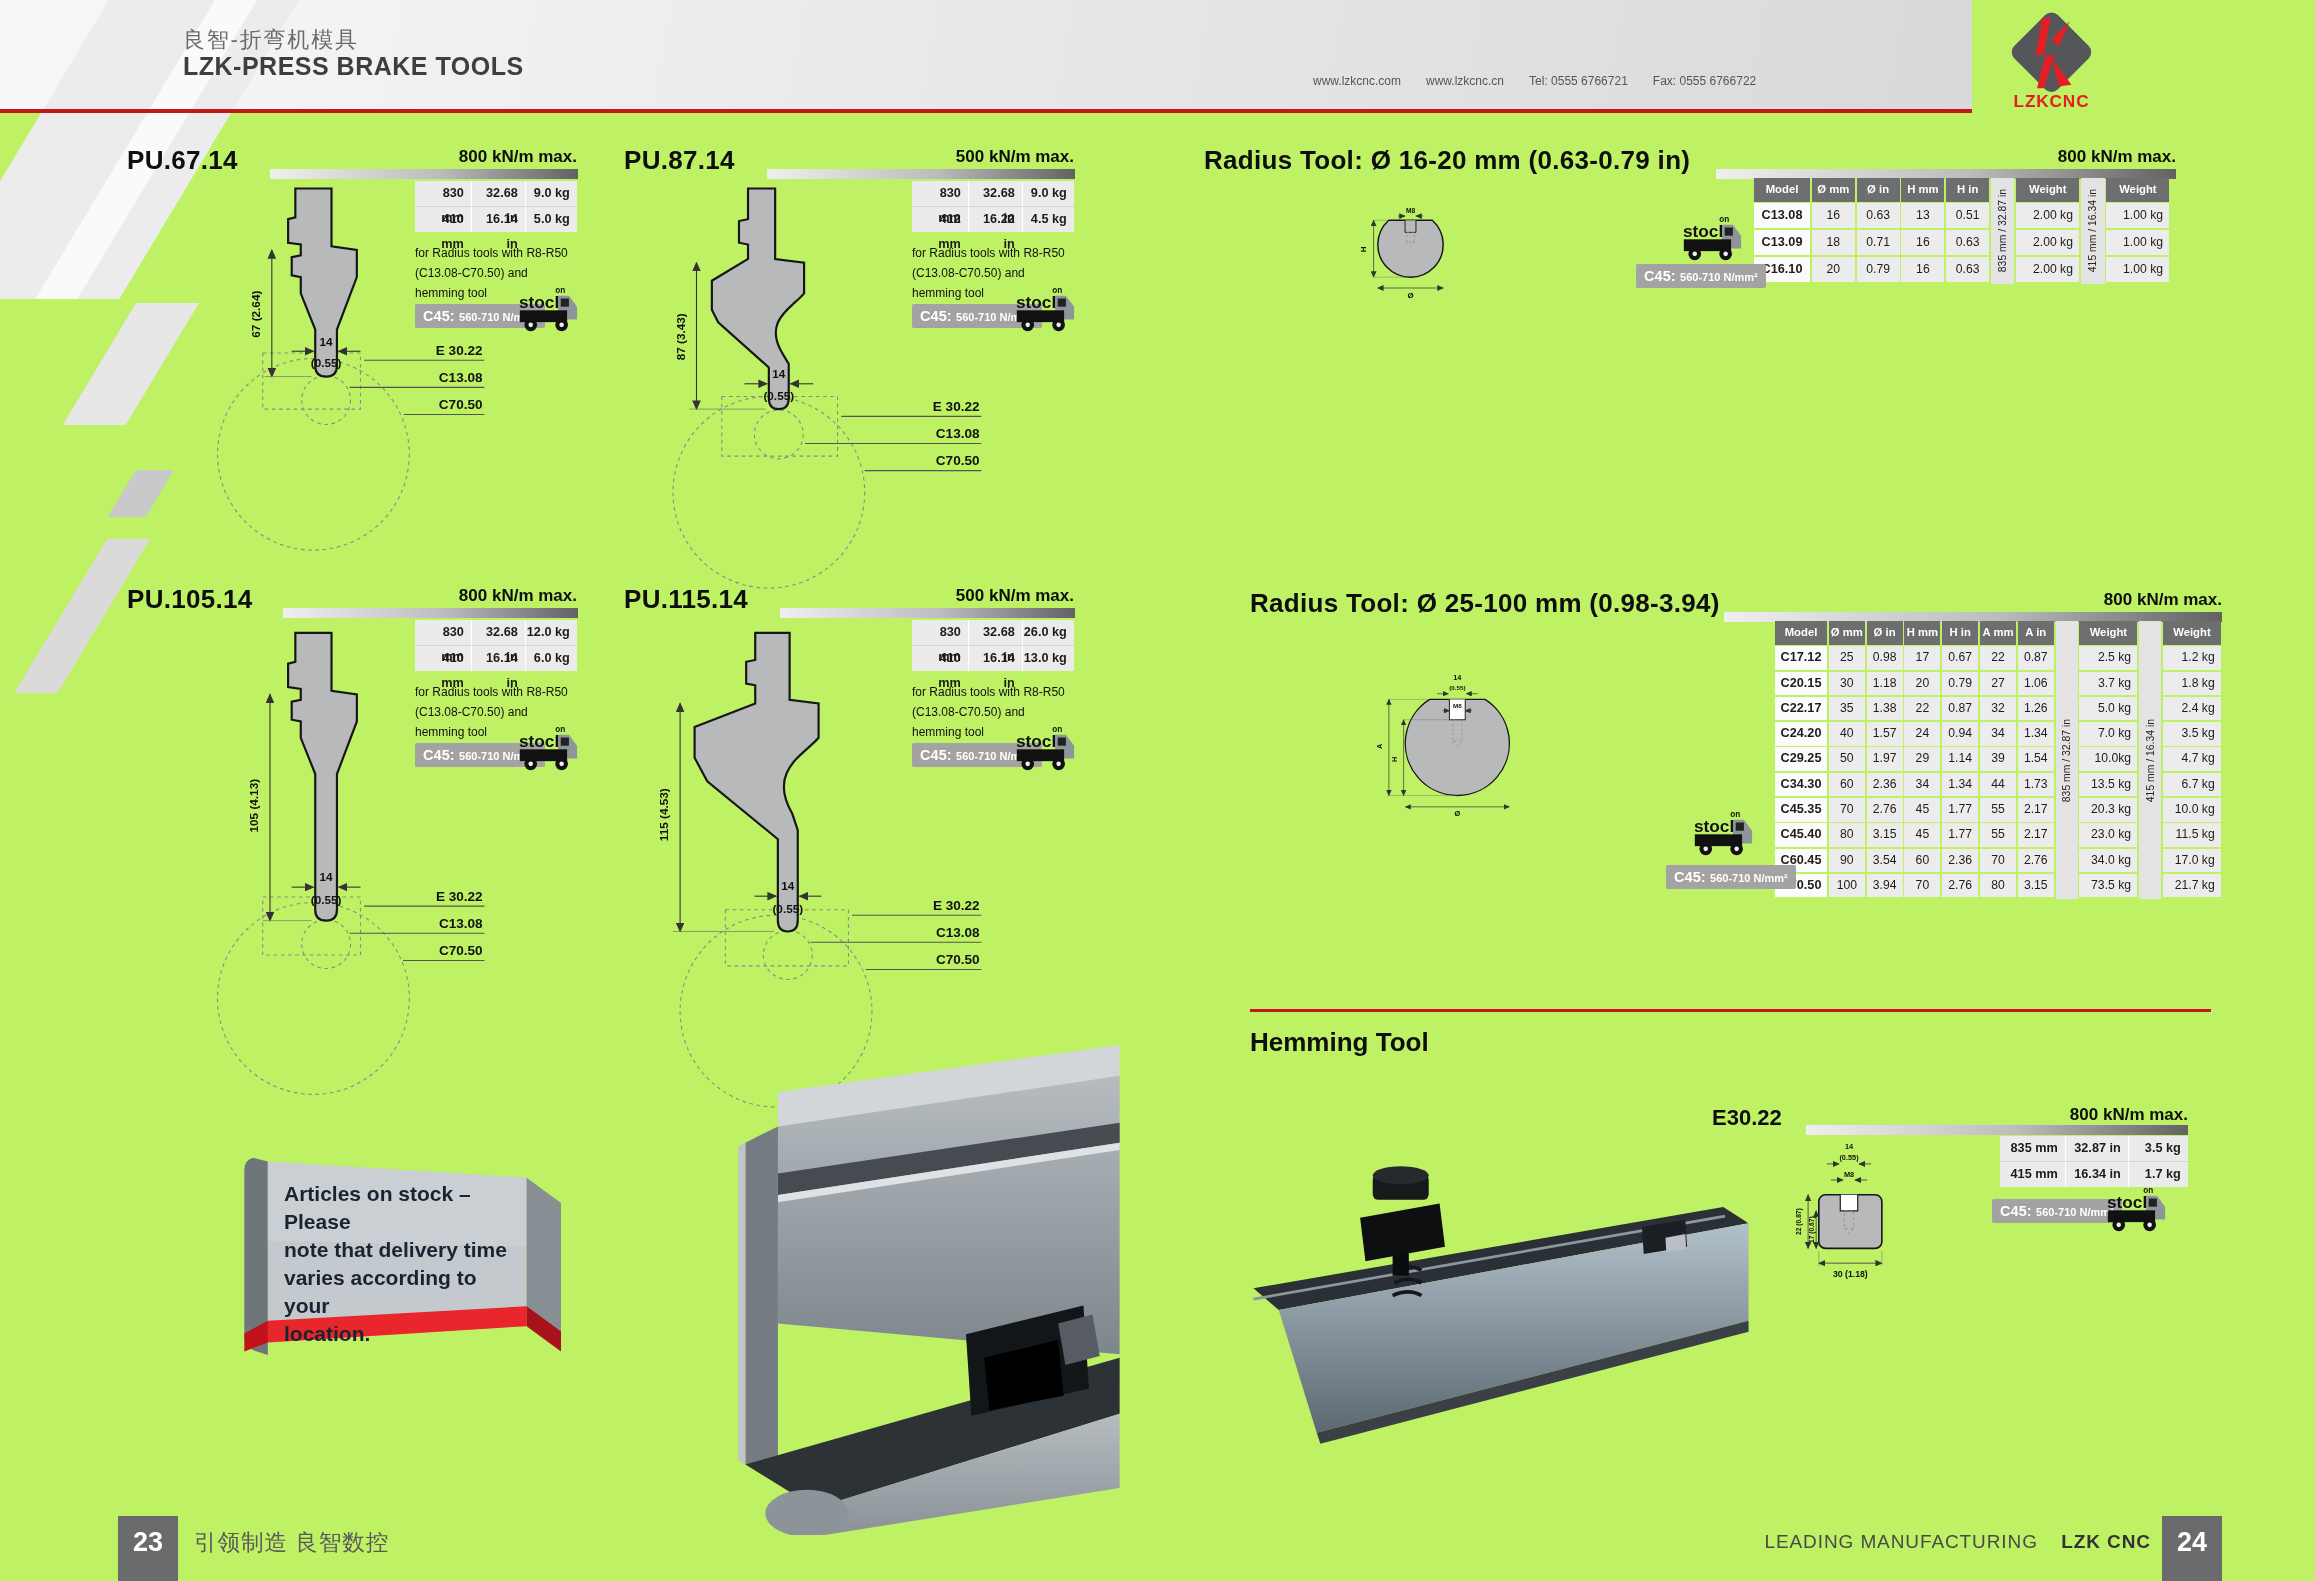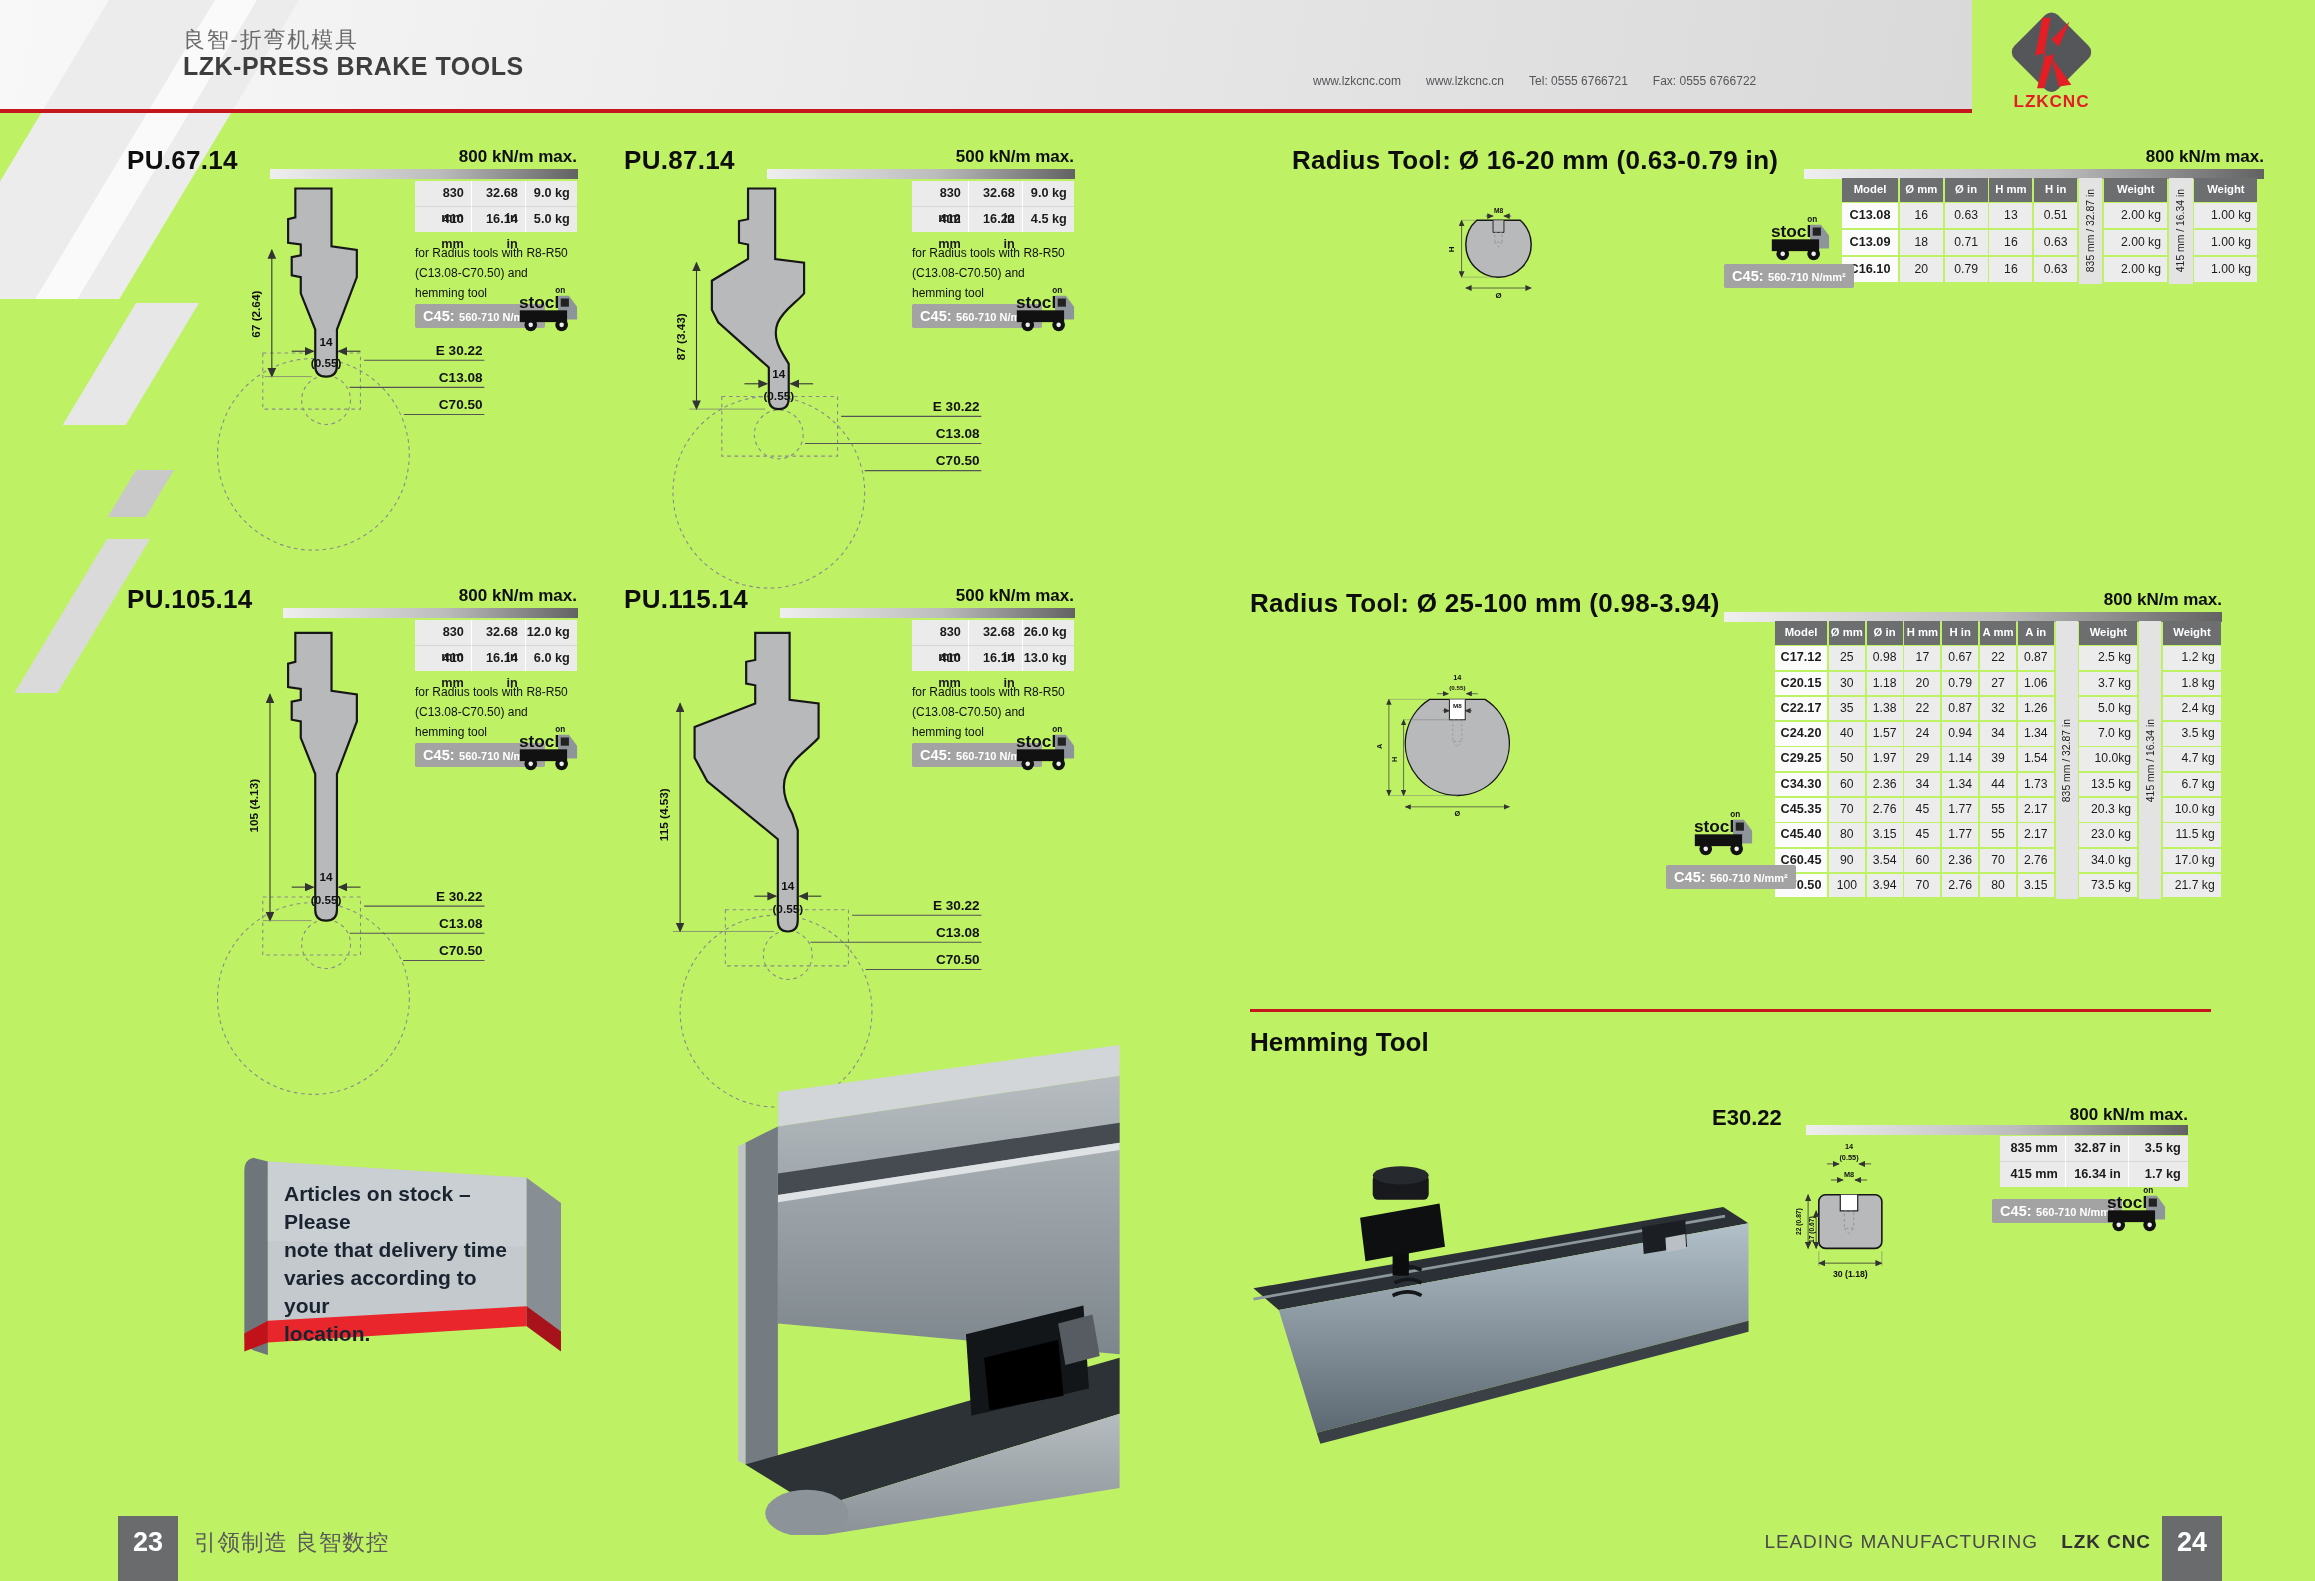--- a/index.html
+++ b/index.html
@@ -318,21 +318,21 @@
       <text class="dimtext" x="181" y="334" text-anchor="middle">(0.55)</text>
       <line x1="252" y1="336" x2="395" y2="336" class="callout"></line>
         <text class="cotext" x="393" y="330" text-anchor="end">E 30.22</text>
       <line x1="206" y1="366" x2="395" y2="366" class="callout"></line>
         <text class="cotext" x="393" y="360" text-anchor="end">C13.08</text>
       <line x1="267" y1="396" x2="395" y2="396" class="callout"></line>
         <text class="cotext" x="393" y="390" text-anchor="end">C70.50</text>
     </svg>
   </section>
 
-  <section class="sec" style="left:1292px;top:145px;width:972px;height:299px;">
+  <section class="sec" style="left:1204px;top:145px;width:972px;height:299px;">
     <h2 class="ptitle">Radius Tool: Ø 16-20 mm (0.63-0.79 in)</h2>
     <div class="maxload">800 kN/m max.</div>
     <div class="gbar" style="left:512px;top:24.4px;width:460px;"></div>
     <div class="rtable rt-sm" style="left:550px;top:33px;">
       <div class="rcol" style="width:56px">
           <div class="rhead">Model</div>
         <div>
             <div class="rcell model-cell">C13.08</div>
             <div class="rcell model-cell">C13.09</div>
             <div class="rcell model-cell">C16.10</div>

